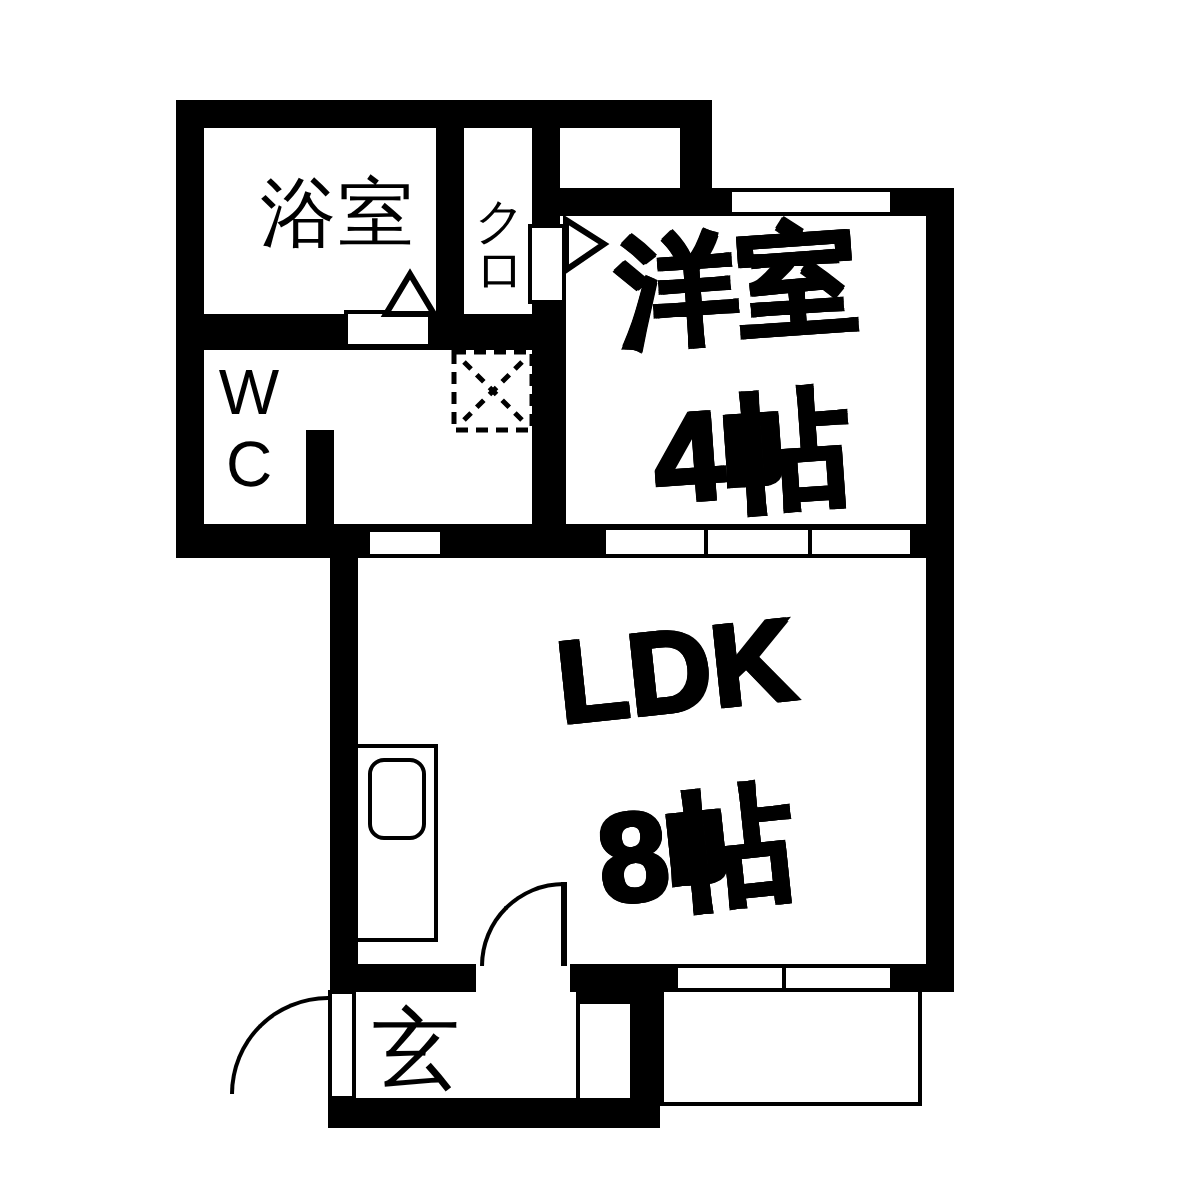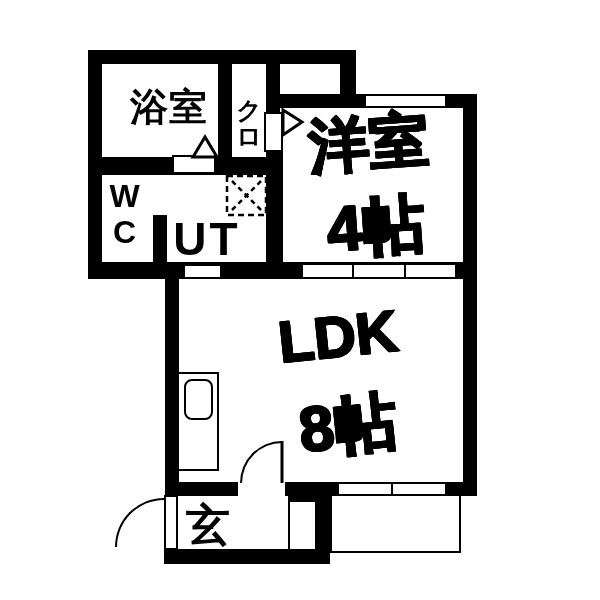--- a/index.html
+++ b/index.html
@@ -6,21 +6,21 @@
   #plan{position:relative;width:600px;height:600px;background:#ffffff;overflow:hidden;
         font-family:"Liberation Sans","DejaVu Sans",sans-serif;}
   .w{position:absolute;background:#000;}            
   .tl{position:absolute;background:#000;}           
   .op{position:absolute;background:#fff;border:2px solid #000;box-sizing:border-box;} 
   .gap{position:absolute;background:#fff;}          
   .fix{position:absolute;background:#fff;border:2px solid #000;box-sizing:border-box;}
   .arc{position:absolute;border-top:2px solid #000;border-left:2px solid #000;
        border-top-left-radius:100% 100%;box-sizing:border-box;}
   .lbl{position:absolute;color:#000;white-space:nowrap;transform:translate(-50%,-50%);}
-  .thin{font-weight:700;text-align:right;}
+  .thin{font-weight:400;text-align:right;}
   .fat{font-weight:bold;-webkit-text-stroke:2px #000;
        text-shadow:1px 0 #000,-1px 0 #000,0 1px #000,0 -1px #000,1px 1px #000,-1px -1px #000;}
   .vert{writing-mode:vertical-rl;text-orientation:upright;letter-spacing:2px;}
   svg{position:absolute;left:0;top:0;}
 </style>
 </head>
 <body>
 
 <div id="plan">
 
@@ -71,19 +71,18 @@
     <polygon points="283,110 283,135 302,122" fill="#fff" stroke="#000" stroke-width="3"></polygon>
     <rect x="227" y="176" width="39" height="39" fill="#fff" stroke="#000" stroke-width="2.5" stroke-dasharray="6,4"></rect>
     <line x1="232" y1="181" x2="261" y2="210" stroke="#000" stroke-width="2.5" stroke-dasharray="5,4"></line>
     <line x1="261" y1="181" x2="232" y2="210" stroke="#000" stroke-width="2.5" stroke-dasharray="5,4"></line>
     <line x1="282" y1="441" x2="282" y2="483" stroke="#000" stroke-width="3"></line>
   </svg>
 
   <div class="lbl thin" style="left:169px;top:107px;font-size:38px;letter-spacing:1px">浴室</div>
   <div class="lbl thin vert" style="left:250px;top:112px;font-size:25px">クロ</div>
   <div class="lbl thin vert" style="left:124px;top:214px;font-size:32px;letter-spacing:0">WC</div>
-  <div class="lbl thin" style="left:207px;top:239px;font-size:46px;letter-spacing:3px">UT</div>
   <div class="lbl fat" style="left:369px;top:144px;font-size:60px;transform:translate(-50%,-50%) rotate(-4deg)">洋室</div>
   <div class="lbl fat" style="left:376px;top:227px;font-size:63px;transform:translate(-50%,-50%) rotate(-4deg)">4帖</div>
   <div class="lbl fat" style="left:338px;top:336px;font-size:58px;transform:translate(-50%,-50%) rotate(-6deg)">LDK</div>
   <div class="lbl fat" style="left:348px;top:426px;font-size:63px;transform:translate(-50%,-50%) rotate(-6deg)">8帖</div>
   <div class="lbl thin" style="left:208px;top:525px;font-size:44px">玄</div>
 </div>
 
 </body></html>

